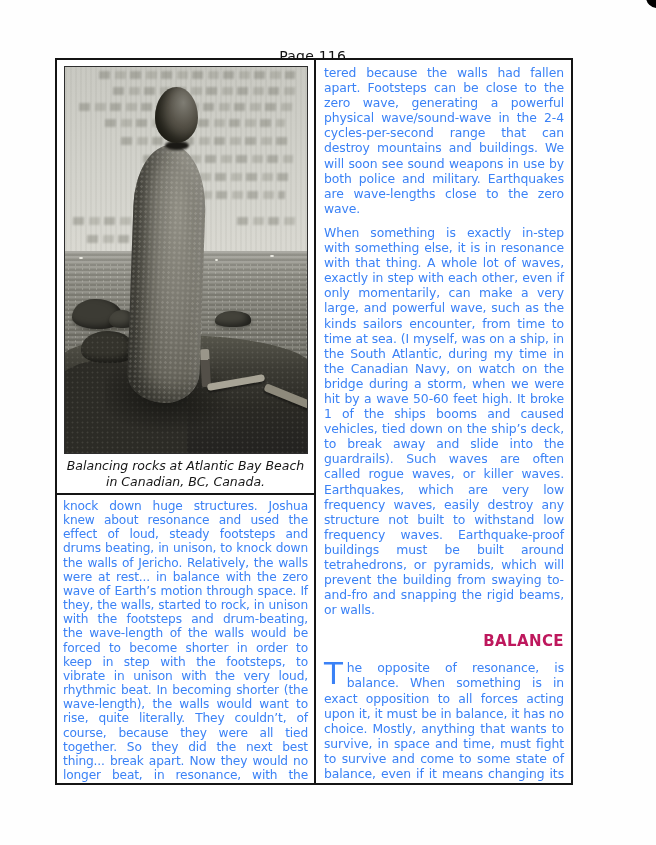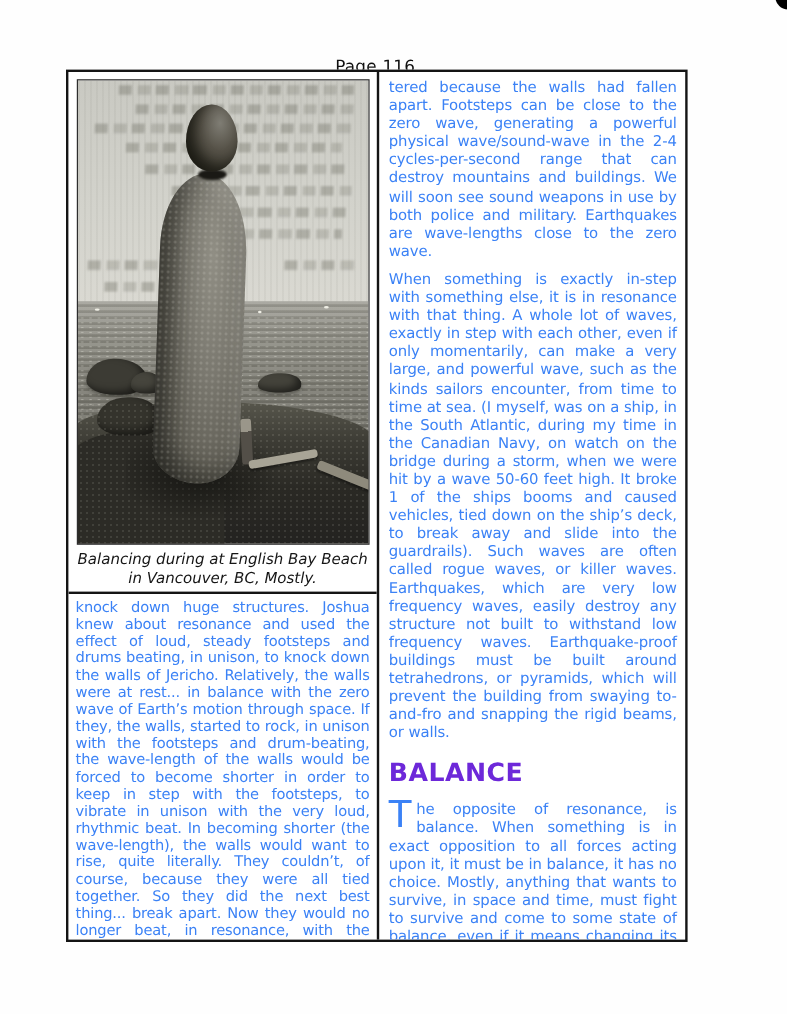--- a/index.html
+++ b/index.html
@@ -88,22 +88,22 @@
     box-shadow:inset 7px -5px 10px rgba(12,12,8,.55);}
 
   
   .caption{margin-top:4px;text-align:center;font-style:italic;font-size:12.5px;line-height:15.5px;color:#161616;}
   .caption-rule{border:none;border-top:2px solid #141414;margin:4px -6px 4px -6px;}
   .body{margin:0;font-size:12.2px;text-align:justify;color:#3b82f6;
     -webkit-hyphens:none;hyphens:none;}
   .left-body{line-height:14.15px;letter-spacing:-0.15px;}
   .col-right .body{font-size:12.4px;line-height:15.1px;letter-spacing:-0.1px;}
   .p-gap{margin-bottom:9px;}
-  .section-heading{margin:15px 0 10px 0;text-align:left;font-size:21px;
-    font-weight:700;letter-spacing:.4px;color:#6d28d9;}
+  .section-heading{margin:15px 0 10px 0;text-align:right;font-size:15px;
+    font-weight:700;letter-spacing:.4px;color:#be185d;}
   .dropcap{float:left;font-size:31px;line-height:25px;padding:1px 4px 0 0;font-weight:400;}
 </style>
 </head>
 <body>
 
 <div class="page">
   <div class="corner-mark"></div>
   <div class="page-header">Page 116.</div>
 
   <div class="main-box">
@@ -138,22 +138,22 @@
           <div class="rock-shadow"></div>
           <div class="stick"></div>
           <div class="driftwood d1"></div>
           <div class="driftwood d2"></div>
           <div class="rock-big"></div>
           <div class="contact-shadow"></div>
           <div class="rock-top"></div>
         </div>
       </div>
       <div class="caption">
-        <div>Balancing during at English Bay Beach</div>
-        <div>in Vancouver, BC, Mostly.</div>
+        <div>Balancing rocks at Atlantic Bay Beach</div>
+        <div>in Canadian, BC, Canada.</div>
       </div>
       <hr class="caption-rule">
       <p class="body left-body">knock down huge structures. Joshua knew about resonance and used the effect of loud, steady footsteps and drums beating, in unison, to knock down the walls of Jericho. Relatively, the walls were at rest... in balance with the zero wave of Earth’s motion through space. If they, the walls, started to rock, in unison with the footsteps and drum-beating, the wave-length of the walls would be forced to become shorter in order to keep in step with the footsteps, to vibrate in unison with the very loud, rhythmic beat. In becoming shorter (the wave-length), the walls would want to rise, quite literally. They couldn’t, of course, because they were all tied together. So they did the next best thing... break apart. Now they would no longer beat, in resonance, with the footsteps, but it no longer mat-</p>
     </div>
 
     <div class="divider"></div>
 
     <div class="col col-right">
       <p class="body p-gap">tered because the walls had fallen apart. Footsteps can be close to the zero wave, generating a powerful physical wave/sound-wave in the 2-4 cycles-per-second range that can destroy mountains and buildings. We will soon see sound weapons in use by both police and military. Earthquakes are wave-lengths close to the zero wave.</p>
       <p class="body">When something is exactly in-step with something else, it is in resonance with that thing. A whole lot of waves, exactly in step with each other, even if only momentarily, can make a very large, and powerful wave, such as the kinds sailors encounter, from time to time at sea. (I myself, was on a ship, in the South Atlantic, during my time in the Canadian Navy, on watch on the bridge during a storm, when we were hit by a wave 50-60 feet high. It broke 1 of the ships booms and caused vehicles, tied down on the ship’s deck, to break away and slide into the guardrails). Such waves are often called rogue waves, or killer waves. Earthquakes, which are very low frequency waves, easily destroy any structure not built to withstand low frequency waves. Earthquake-proof buildings must be built around tetrahedrons, or pyramids, which will prevent the building from swaying to-and-fro and snapping the rigid beams, or walls.</p>

